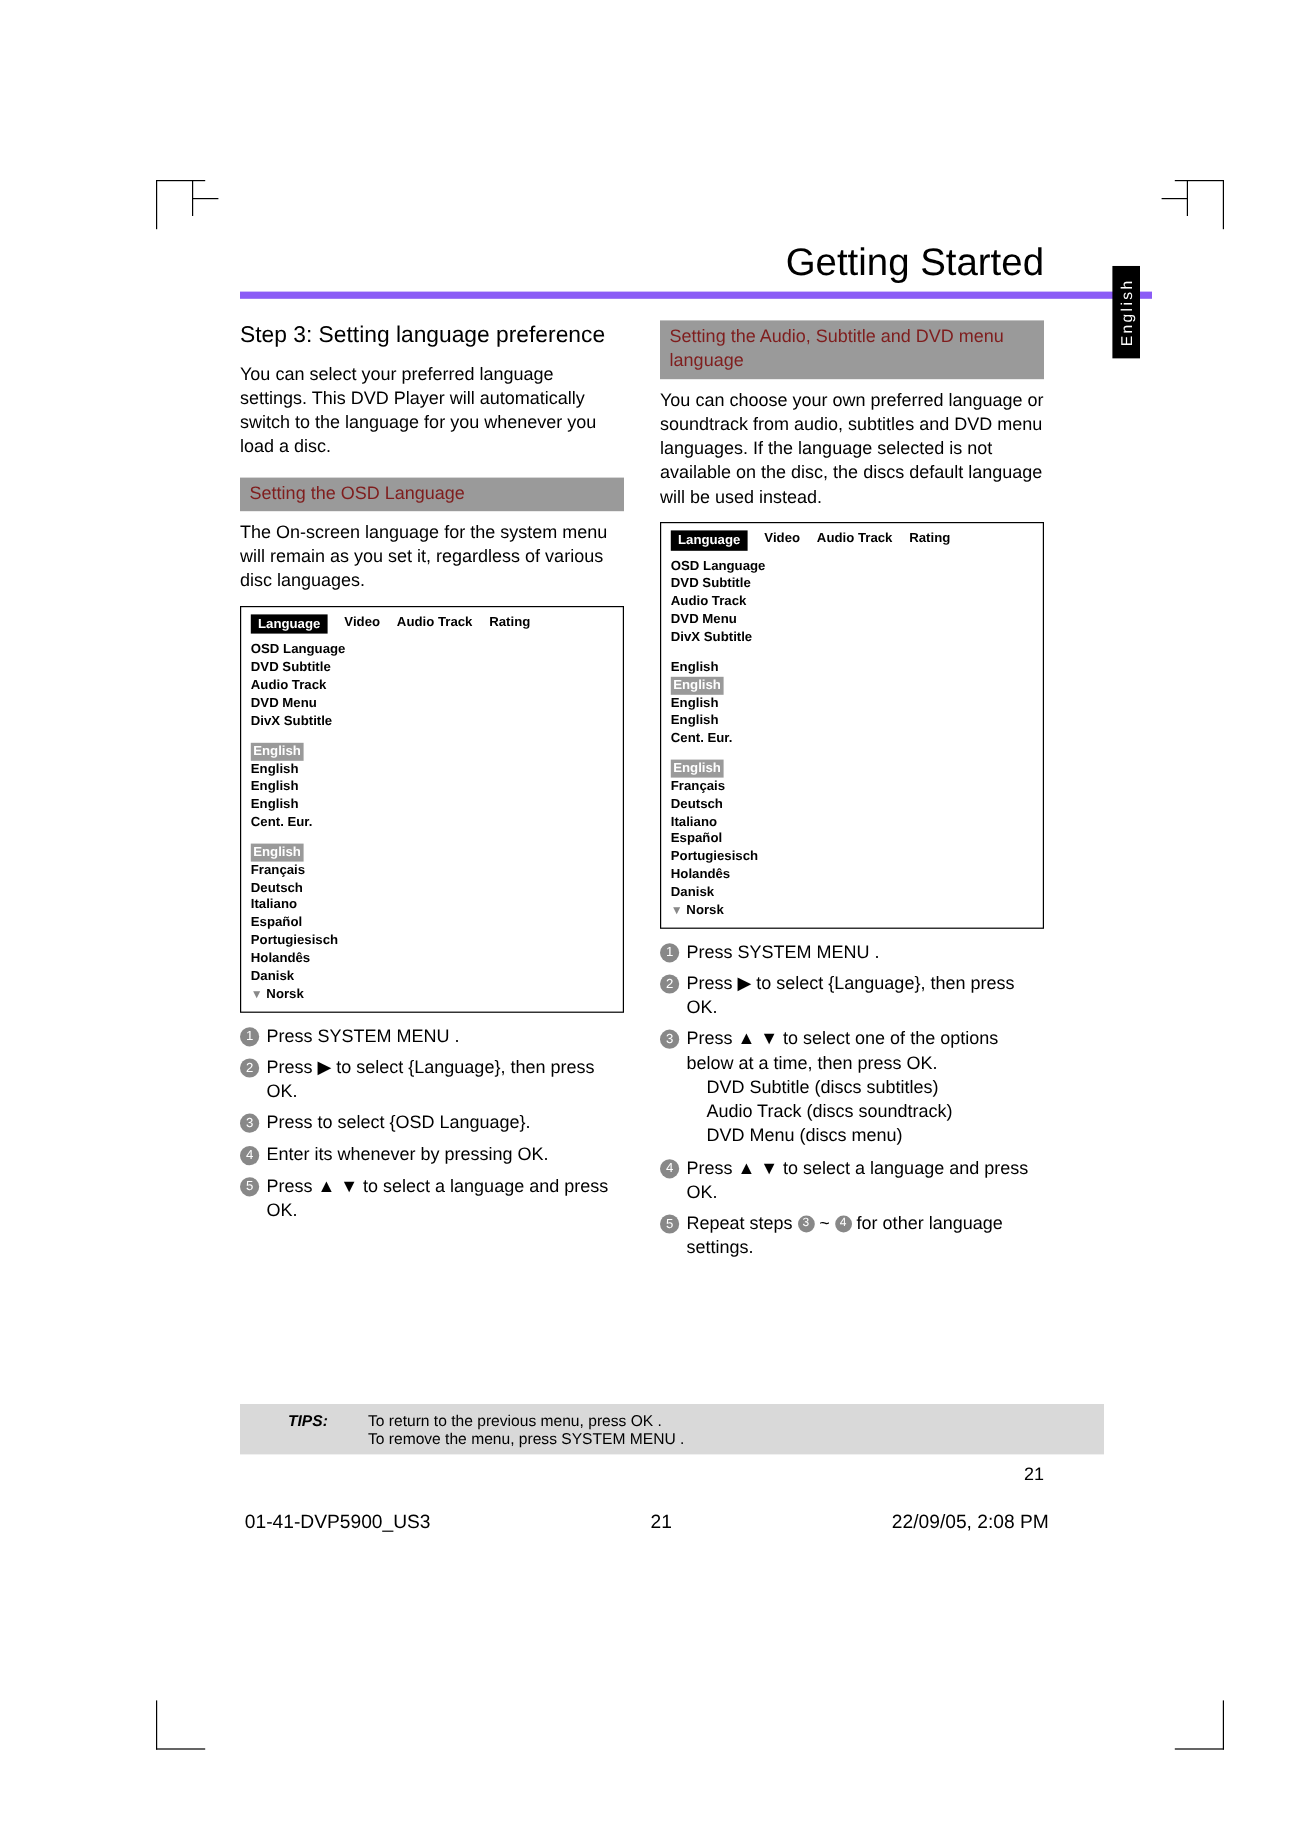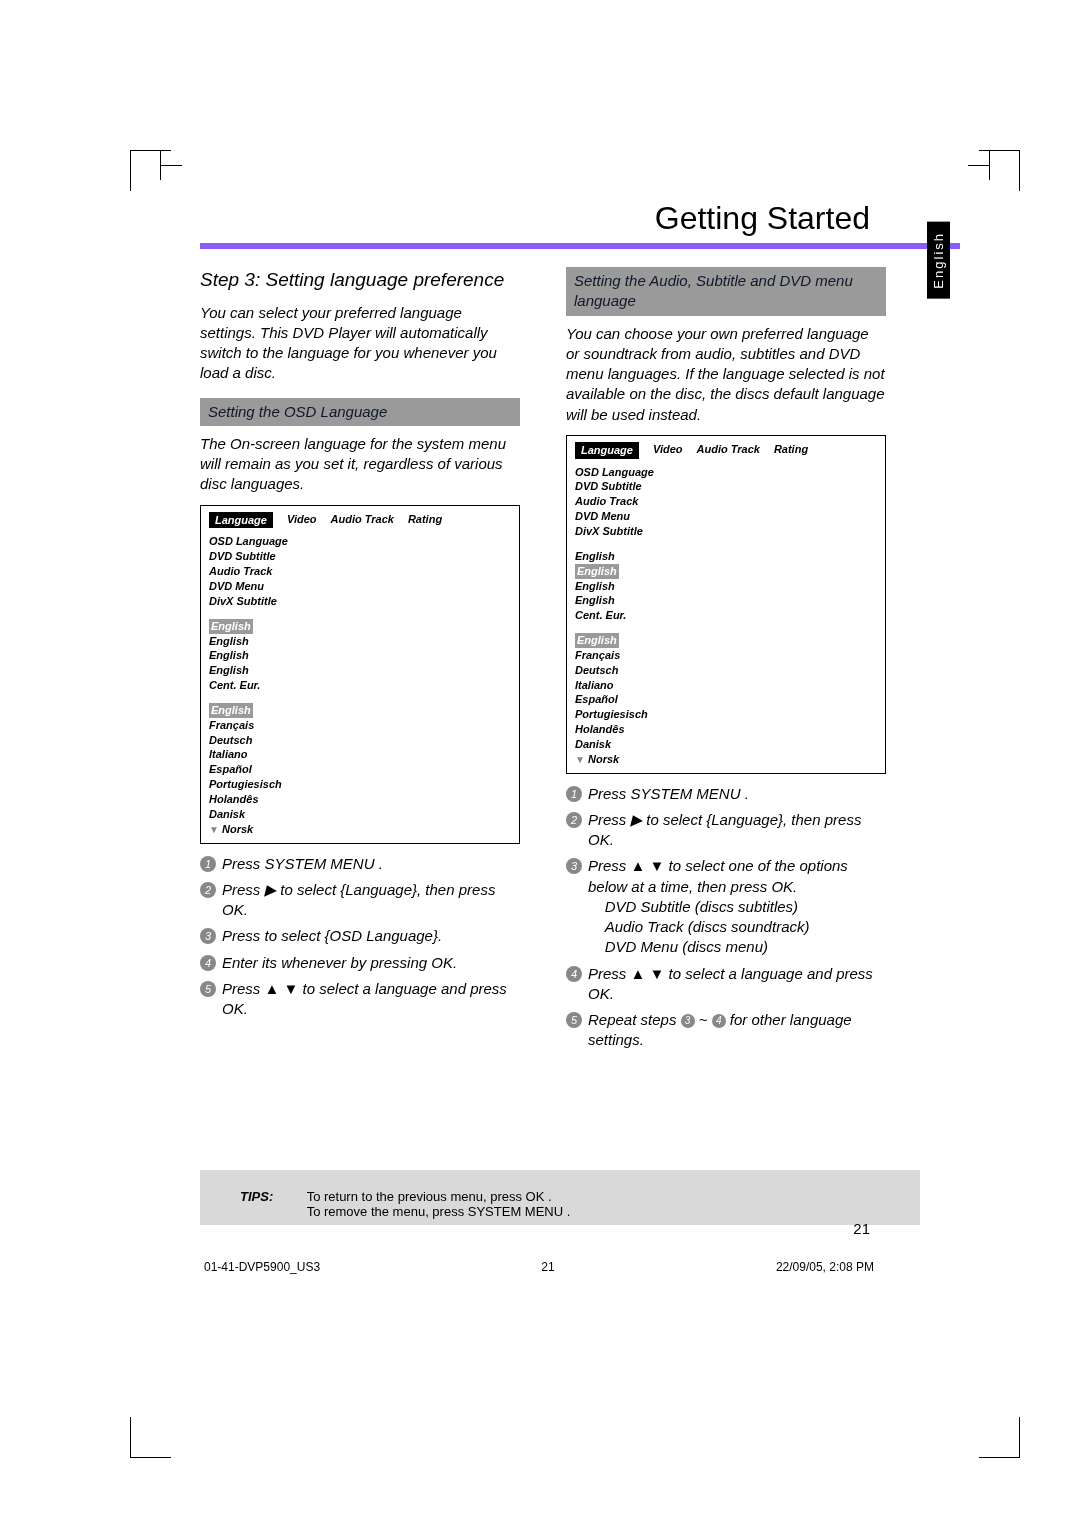--- a/index.html
+++ b/index.html
@@ -32,37 +32,36 @@
     text-align: right;
     font-size: 32px;
     font-weight: 400;
     margin-bottom: 4px;
     border-bottom: 6px solid #8b5cf6;
     padding-bottom: 6px;
     padding-right: 90px;
   }
   .columns {
     display: flex;
-    gap: 46px;
+    gap: 30px;
     margin-top: 18px;
-    font-style: italic;
   }
   .col {
     width: 320px;
     font-size: 15px;
     line-height: 1.35;
   }
   .section-heading {
     font-size: 19px;
     font-weight: 400;
     margin-bottom: 10px;
   }
   .bar-heading {
     background: #9a9a9a;
-    color: #0f172a;
+    color: #7f1d1d;
     font-size: 15px;
     padding: 4px 8px;
     margin: 14px 0 8px 0;
   }
   .menu-box {
     border: 1px solid #000;
     font-size: 11px;
     font-weight: bold;
     padding: 6px 8px;
     margin: 10px 0;
@@ -130,35 +129,35 @@
     padding: 10px 4px;
     letter-spacing: 2px;
   }
   .tips-bar {
     position: absolute;
     left: 0;
     top: 970px;
     width: 670px;
     background: #d9d9d9;
     font-size: 13px;
-    padding: 19px 10px 6px 40px;
+    padding: 6px 10px 6px 40px;
   }
   .tips-label { font-style: italic; font-weight: bold; margin-right: 30px;}
   .page-num {
     position: absolute;
     right: 90px;
     top: 1020px;
     font-size: 15px;
   }
   .footer {
     position: absolute;
     left: 0;
     top: 1060px;
     width: 670px;
-    font-size: 12px;
+    font-size: 16px;
     display: flex;
     justify-content: space-between;
     color: #000;
     padding: 0 4px;
   }
   .inner-mark {
     position:absolute;
     width:22px;
     height:30px;
   }

